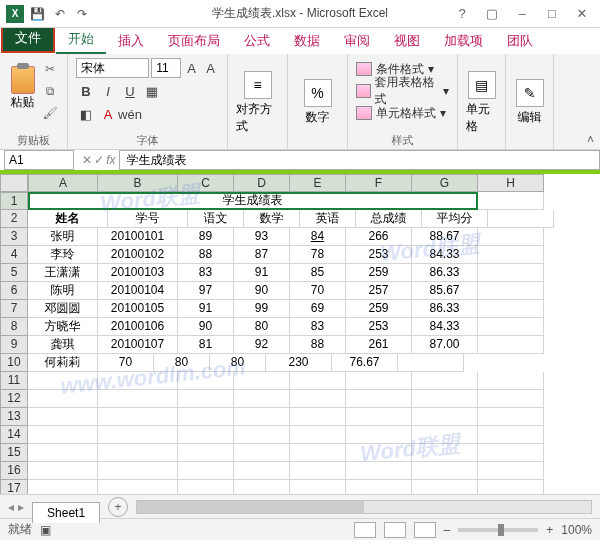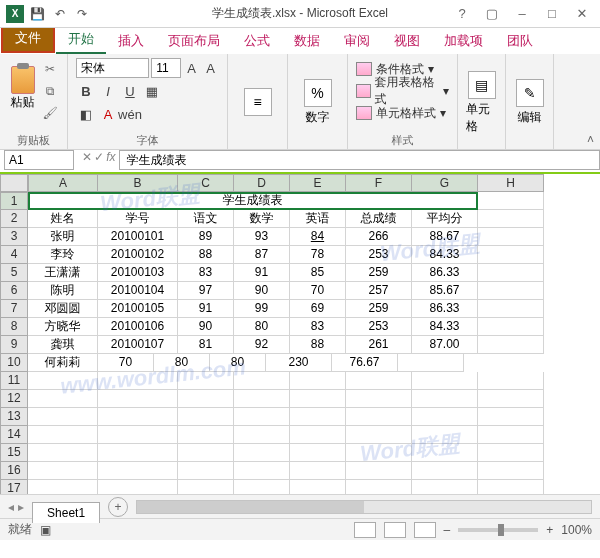--- a/index.html
+++ b/index.html
@@ -8,21 +8,21 @@
 .titlebar { height: 28px; background: #fff; display: flex; align-items: center; border-bottom: 1px solid #d4d4d4; position: relative; }
 .titlebar-left { display: flex; gap: 6px; padding-left: 6px; align-items: center; }
 .titlebar-left .xl-icon { width: 18px; height: 18px; background: #217346; display: flex; align-items: center; justify-content: center; color: #fff; font-size: 10px; font-weight: bold; }
 .qat-btn { width: 16px; height: 16px; display: flex; align-items: center; justify-content: center; color: #555; cursor: pointer; }
 .titlebar-title { position: absolute; left: 50%; transform: translateX(-50%); color: #444; font-size: 12px; }
 .titlebar-right { margin-left: auto; display: flex; gap: 2px; padding-right: 4px; }
 .titlebar-right .wbtn { width: 28px; height: 20px; display: flex; align-items: center; justify-content: center; color: #666; cursor: pointer; font-size: 13px; }
 
 .tabs { height: 26px; background: #fff; display: flex; align-items: flex-end; padding-left: 0; }
 .tab { padding: 4px 12px; color: #be185d; cursor: pointer; font-size: 13px; }
-.tab.file { background: #a16207; color: #fff; border: 2px solid #c43b1d; margin: 1px; }
+.tab.file { background: #14532d; color: #fff; border: 2px solid #c43b1d; margin: 1px; }
 .tab.active { color: #217346; border-bottom: 2px solid #217346; }
 
 .ribbon { height: 96px; background: #f3f3f3; border-bottom: 1px solid #d4d4d4; display: flex; position: relative; }
 .rgroup { border-right: 1px solid #d4d4d4; padding: 4px 8px 2px; display: flex; flex-direction: column; justify-content: space-between; }
 .rgroup-label { text-align: center; color: #666; font-size: 11px; height: 14px; }
 .clipboard { width: 68px; }
 .clip-top { display: flex; gap: 4px; }
 .paste-btn { width: 34px; height: 60px; display: flex; flex-direction: column; align-items: center; justify-content: center; cursor: pointer; }
 .paste-icon { width: 24px; height: 28px; background: linear-gradient(#f9c36b,#e89b3c); border: 1px solid #c77; border-radius: 2px; position: relative; }
 .paste-icon::after { content: ""; position: absolute; top: -4px; left: 5px; width: 12px; height: 6px; background: #888; border-radius: 2px; }
@@ -40,21 +40,21 @@
 .biggroup { width: 60px; display: flex; flex-direction: column; align-items: center; justify-content: center; }
 .biggroup-icon { width: 28px; height: 28px; border: 1px solid #ababab; background: #fff; margin-bottom: 2px; display: flex; align-items: center; justify-content: center; font-size: 14px; }
 
 .styles { width: 110px; }
 .styles-row { display: flex; align-items: center; gap: 4px; font-size: 12px; color: #333; height: 22px; cursor: pointer; }
 .styles-row .sicon { width: 16px; height: 14px; border: 1px solid #888; background: linear-gradient(#fce,#fac); }
 
 .cells, .editg { width: 48px; display: flex; flex-direction: column; align-items: center; justify-content: center; }
 .collapse-ribbon { position: absolute; right: 6px; bottom: 2px; color: #666; cursor: pointer; }
 
-.formula-bar { height: 24px; display: flex; align-items: flex-start; border-bottom: 2px solid #84cc16; }
+.formula-bar { height: 24px; display: flex; align-items: center; border-bottom: 4px solid #84cc16; }
 .namebox { width: 70px; height: 20px; border: 1px solid #ababab; margin: 0 4px; padding: 0 4px; display: flex; align-items: center; background: #fff; }
 .fx-btns { display: flex; gap: 2px; padding: 0 4px; color: #888; }
 .fx-input { flex: 1; height: 20px; border: 1px solid #ababab; padding: 0 6px; display: flex; align-items: center; background: #fff; }
 
 .grid-area { position: relative; height: 320px; overflow: hidden; background: #fff; }
 .colheads { display: flex; height: 18px; margin-left: 28px; }
 .colhead { border: 1px solid #ababab; border-left: none; background: #e6e6e6; text-align: center; font-size: 12px; color: #333; line-height: 16px; }
 .colhead:first-child { border-left: 1px solid #ababab; }
 .colhead.sel { background: #d3e0d3; }
 .rows { }
@@ -148,20 +148,21 @@
         <div class="rbtn">◧</div>
         <div class="rbtn" style="color:#c00">A</div>
         <div class="rbtn">wén</div>
       </div>
     </div>
     <div class="rgroup-label">字体</div>
   </div>
 
   <div class="rgroup biggroup">
     <div class="biggroup-icon">≡</div>
+    <span>对齐方式</span>
   </div>
 
   <div class="rgroup biggroup">
     <div class="biggroup-icon">%</div>
     <span>数字</span>
   </div>
 
   <div class="rgroup styles">
     <div>
       <div class="styles-row">
@@ -217,21 +218,21 @@
       <div class="colhead" style="width: 66px;">H</div>
     </div>
   <div class="rows" id="rows">
       <div class="row">
         <div class="rowhead sel">1</div>
         <div class="cell" style="width: 450px;">学生成绩表</div>
         <div class="cell" style="width: 66px;"></div>
       </div>
       <div class="row">
         <div class="rowhead">2</div>
-        <div class="cell" style="width: 70px;">姓名</div>
+        <div class="cell" style="width: 80px; font-weight: bold;">姓名</div>
         <div class="cell" style="width: 80px;">学号</div>
         <div class="cell" style="width: 56px;">语文</div>
         <div class="cell" style="width: 56px;">数学</div>
         <div class="cell" style="width: 56px;">英语</div>
         <div class="cell" style="width: 66px;">总成绩</div>
         <div class="cell" style="width: 66px;">平均分</div>
         <div class="cell" style="width: 66px;"></div>
       </div>
       <div class="row">
         <div class="rowhead">3</div>

